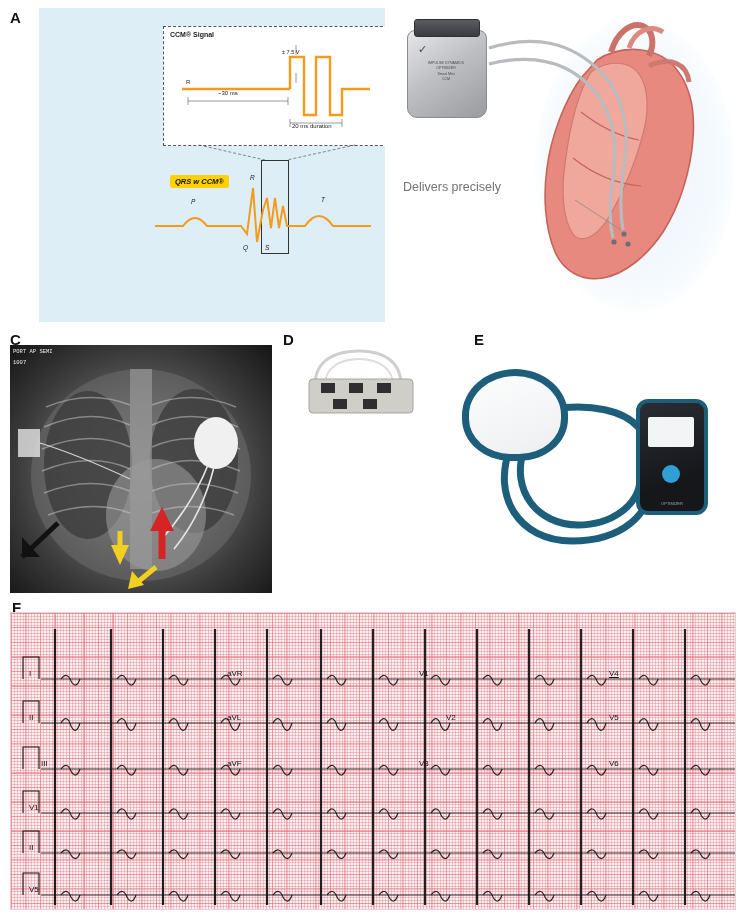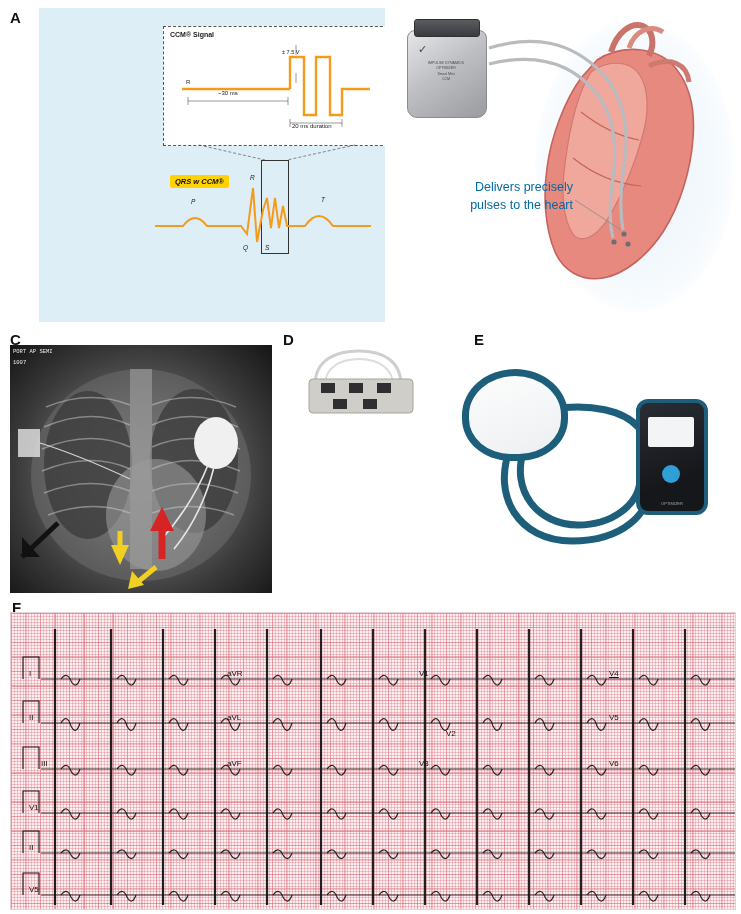--- a/index.html
+++ b/index.html
@@ -30,21 +30,21 @@
   
   #panelB{position:absolute;left:385px;top:8px;width:348px;height:314px;background:#fff;overflow:hidden;}
   #bglow{position:absolute;left:150px;top:12px;width:200px;height:292px;border-radius:50%;
          background:radial-gradient(ellipse at 50% 50%, #eaf3fb 0%, #f4f9fd 55%, #ffffff 80%);}
   #deviceB{position:absolute;left:22px;top:22px;width:78px;height:86px;border-radius:8px 8px 10px 10px;
            background:linear-gradient(145deg,#e7e7e9 0%,#bfc0c4 45%,#9a9b9f 100%);border:1px solid #8b8c90;}
   #deviceB .header{position:absolute;left:6px;top:-12px;width:64px;height:16px;border-radius:3px;
            background:linear-gradient(180deg,#5a5c60,#3a3b3e);border:1px solid #2e2f31;}
   #deviceB .tinytext{position:absolute;left:6px;top:30px;width:64px;font-size:3.6px;color:#4a4a4c;line-height:1.5;text-align:center;}
   #deviceB .chk{position:absolute;left:10px;top:12px;font-size:11px;color:#444;}
-  #captionB{position:absolute;left:18px;top:170px;width:170px;text-align:right;font-size:12.5px;color:#0369a1;line-height:1.45;}
+  #captionB{position:absolute;left:18px;top:170px;width:170px;text-align:left;font-size:12.5px;color:#737373;line-height:1.45;}
 
   
   #panelC{position:absolute;left:10px;top:345px;width:262px;height:248px;background:#111;overflow:hidden;}
   #cxr{position:absolute;left:0;top:0;width:262px;height:248px;
        background:radial-gradient(ellipse at 50% 52%, #8d8d8d 0%, #6b6b6b 34%, #3a3a3a 68%, #151515 100%);}
   .cxr-lbl{position:absolute;color:#e8e8e8;font-size:5.5px;font-family:"Liberation Mono",monospace;}
 
   
   #panelD{position:absolute;left:281px;top:345px;width:160px;height:248px;background:#fff;overflow:hidden;}
   #devD{position:absolute;left:20px;top:34px;width:118px;height:170px;border-radius:10px;
@@ -153,21 +153,20 @@
   </svg>
 
   <div id="deviceB">
     <div class="header"></div>
     <div class="chk">✓</div>
     <div class="tinytext">IMPULSE DYNAMICS<br>OPTIMIZER<br>Smart Mini<br>CCM</div>
   </div>
 
   <div id="captionB">
     <div>Delivers precisely</div>
-    <div>pulses to the heart</div>
   </div>
 </div>
 
 <div class="panel-letter" style="left:10px;top:332px;">C</div>
 <div id="panelC">
   <div id="cxr"></div>
 
   <svg width="262" height="248" style="position:absolute;left:0;top:0;">
 
     <ellipse cx="131" cy="130" rx="110" ry="106" fill="#6e6e6e" opacity=".55"></ellipse>
@@ -331,19 +330,19 @@
   <div class="lead-lbl" style="left:30px;top:146px;">III</div>
   <div class="lead-lbl" style="left:18px;top:190px;">V1</div>
   <div class="lead-lbl" style="left:18px;top:230px;">II</div>
   <div class="lead-lbl" style="left:18px;top:272px;">V5</div>
 
   <div class="lead-lbl" style="left:216px;top:56px;">aVR</div>
   <div class="lead-lbl" style="left:216px;top:100px;">aVL</div>
   <div class="lead-lbl" style="left:216px;top:146px;">aVF</div>
 
   <div class="lead-lbl" style="left:408px;top:56px;">V1</div>
-  <div class="lead-lbl" style="left:408px;top:116px;padding-left:27px;">V2</div>
+  <div class="lead-lbl" style="left:408px;top:100px;padding-left:27px;">V2</div>
   <div class="lead-lbl" style="left:408px;top:146px;">V3</div>
 
   <div class="lead-lbl" style="left:598px;top:56px;text-decoration:underline;">V4</div>
   <div class="lead-lbl" style="left:598px;top:100px;">V5</div>
   <div class="lead-lbl" style="left:598px;top:146px;">V6</div>
 </div>
 
 </body></html>

